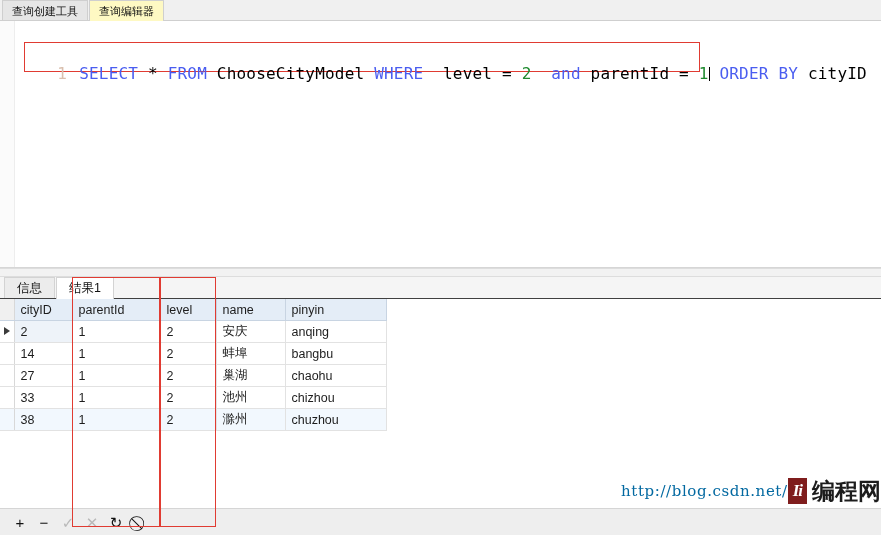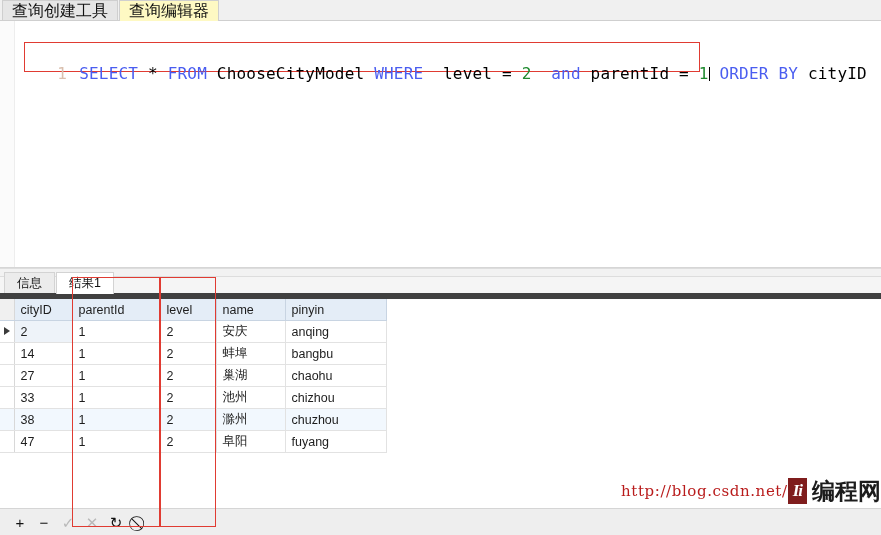--- a/index.html
+++ b/index.html
@@ -25,21 +25,21 @@
     display: flex;
     align-items: flex-end;
     padding-left: 2px;
     box-sizing: border-box;
     position: relative;
   }
   .top-tab {
     height: 20px;
     line-height: 20px;
     padding: 0 9px;
-    font-size: 16px;
+    font-size: 11px;
     color: #111;
     background: #e6e6e6;
     border: 1px solid #cfcfcf;
     border-bottom: none;
     margin-right: 1px;
     box-sizing: border-box;
     white-space: nowrap;
   }
   .top-tab.active {
     background: #fef9c3;
@@ -120,21 +120,21 @@
     height: 258px;
     box-sizing: border-box;
   }
   .res-tabbar {
     height: 22px;
     background: #f5f5f5;
     display: flex;
     align-items: flex-end;
     padding-left: 4px;
     box-sizing: border-box;
-    border-bottom: 6px solid #404040;
+    border-bottom: 1px solid #404040;
   }
   .res-tab {
     height: 21px;
     line-height: 21px;
     padding: 0 12px;
     font-size: 12.5px;
     background: #ececec;
     border: 1px solid #d3d3d3;
     border-bottom: none;
     margin-right: 1px;
@@ -250,21 +250,21 @@
     right: 0;
     bottom: 27px;
     height: 34px;
     display: flex;
     align-items: center;
     z-index: 8;
   }
   .wm-url {
     font-family: "DejaVu Serif", "Liberation Serif", serif;
     font-size: 15px;
-    color: #b91c1c;
+    color: #0369a1;
     letter-spacing: 0.6px;
     white-space: nowrap;
   }
   .wm-logo {
     background: #7f1d1d;
     color: #ffffff;
     font-family: "Liberation Serif", serif;
     font-style: italic;
     font-weight: bold;
     font-size: 17px;
@@ -371,28 +371,20 @@
             <td>chizhou</td>
           </tr>
           <tr class="shade-blue">
             <td class="rowhdr"></td>
             <td class="cell-first">38</td>
             <td>1</td>
             <td>2</td>
             <td>滁州</td>
             <td>chuzhou</td>
           </tr>
-          <tr>
-            <td class="rowhdr"></td>
-            <td class="cell-first">47</td>
-            <td>1</td>
-            <td>2</td>
-            <td>阜阳</td>
-            <td>fuyang</td>
-          </tr>
         </tbody>
     </table>
 
     <div class="anno" style="left: 72px; top: -22px; width: 88px; height: 250px; border-color: rgb(224, 59, 50);"></div>
     <div class="anno" style="left: 160px; top: -22px; width: 56px; height: 250px; border-color: rgb(224, 59, 50);"></div>
   </div>
 </div>
 
 <div class="watermark">
   <span class="wm-url">http://blog.csdn.net/</span>

